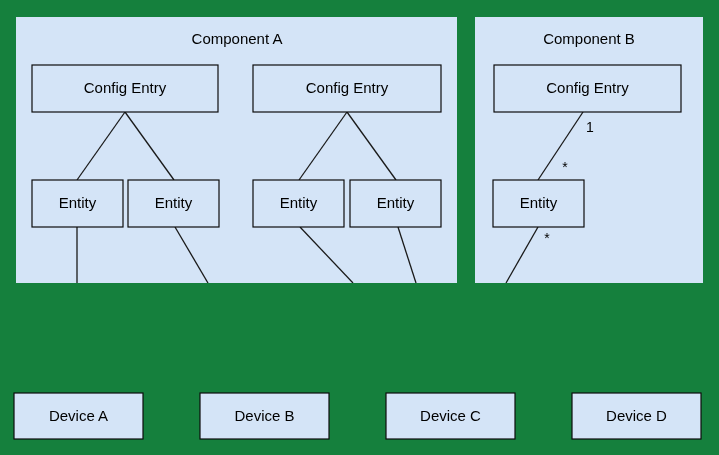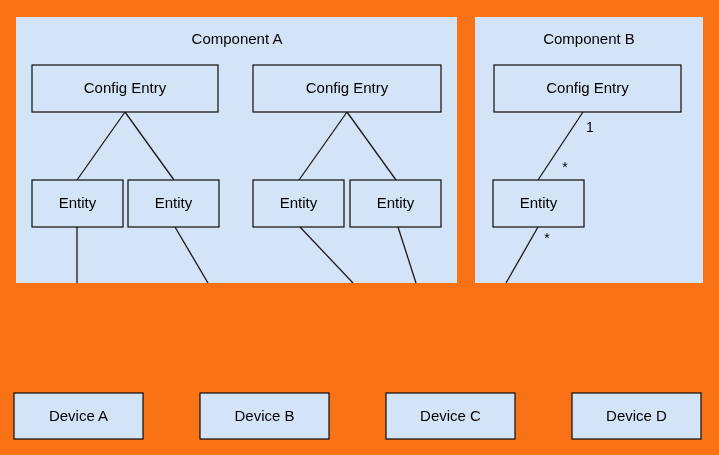--- a/index.html
+++ b/index.html
@@ -5,21 +5,21 @@
 <style>
   html, body {
     margin: 0;
     padding: 0;
     background: #000000;
   }
   #canvas {
     position: relative;
     width: 719px;
     height: 455px;
-    background: #f97316;
+    background: #15803d;
     overflow: hidden;
     font-family: "Liberation Sans", "DejaVu Sans", sans-serif;
   }
   svg#diagram {
     position: absolute;
     left: 0;
     top: 0;
     width: 719px;
     height: 455px;
     display: block;

